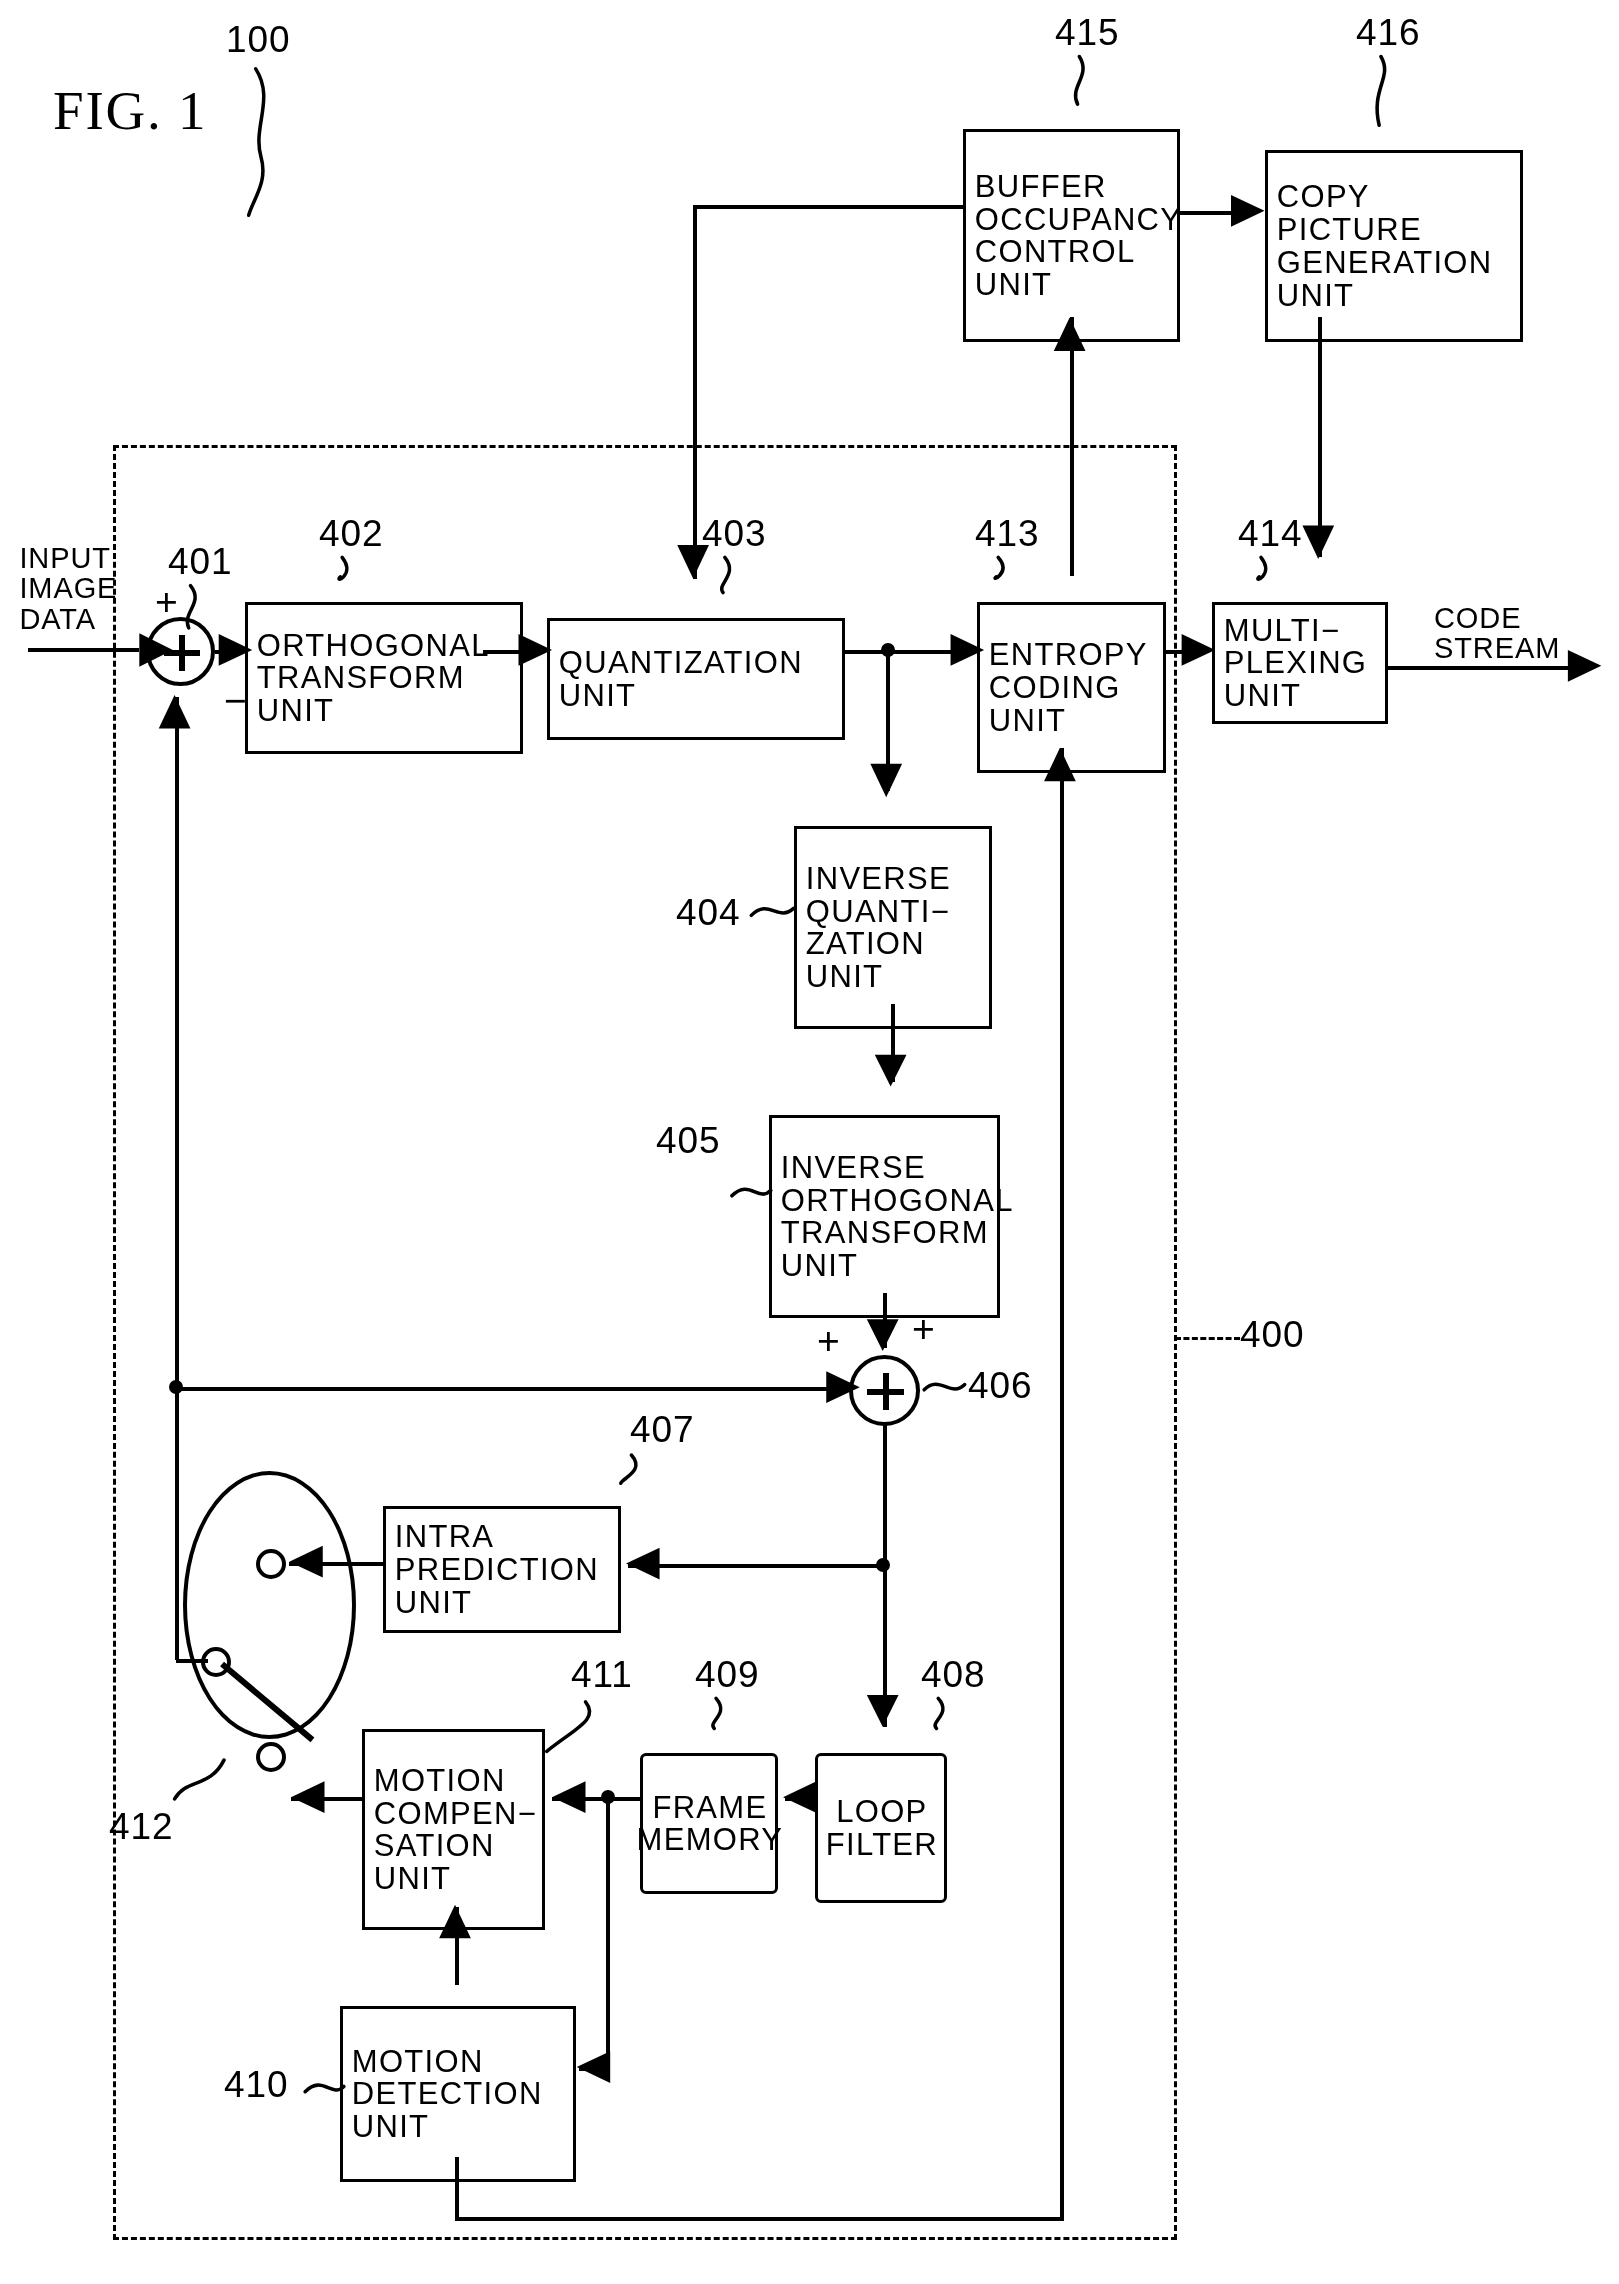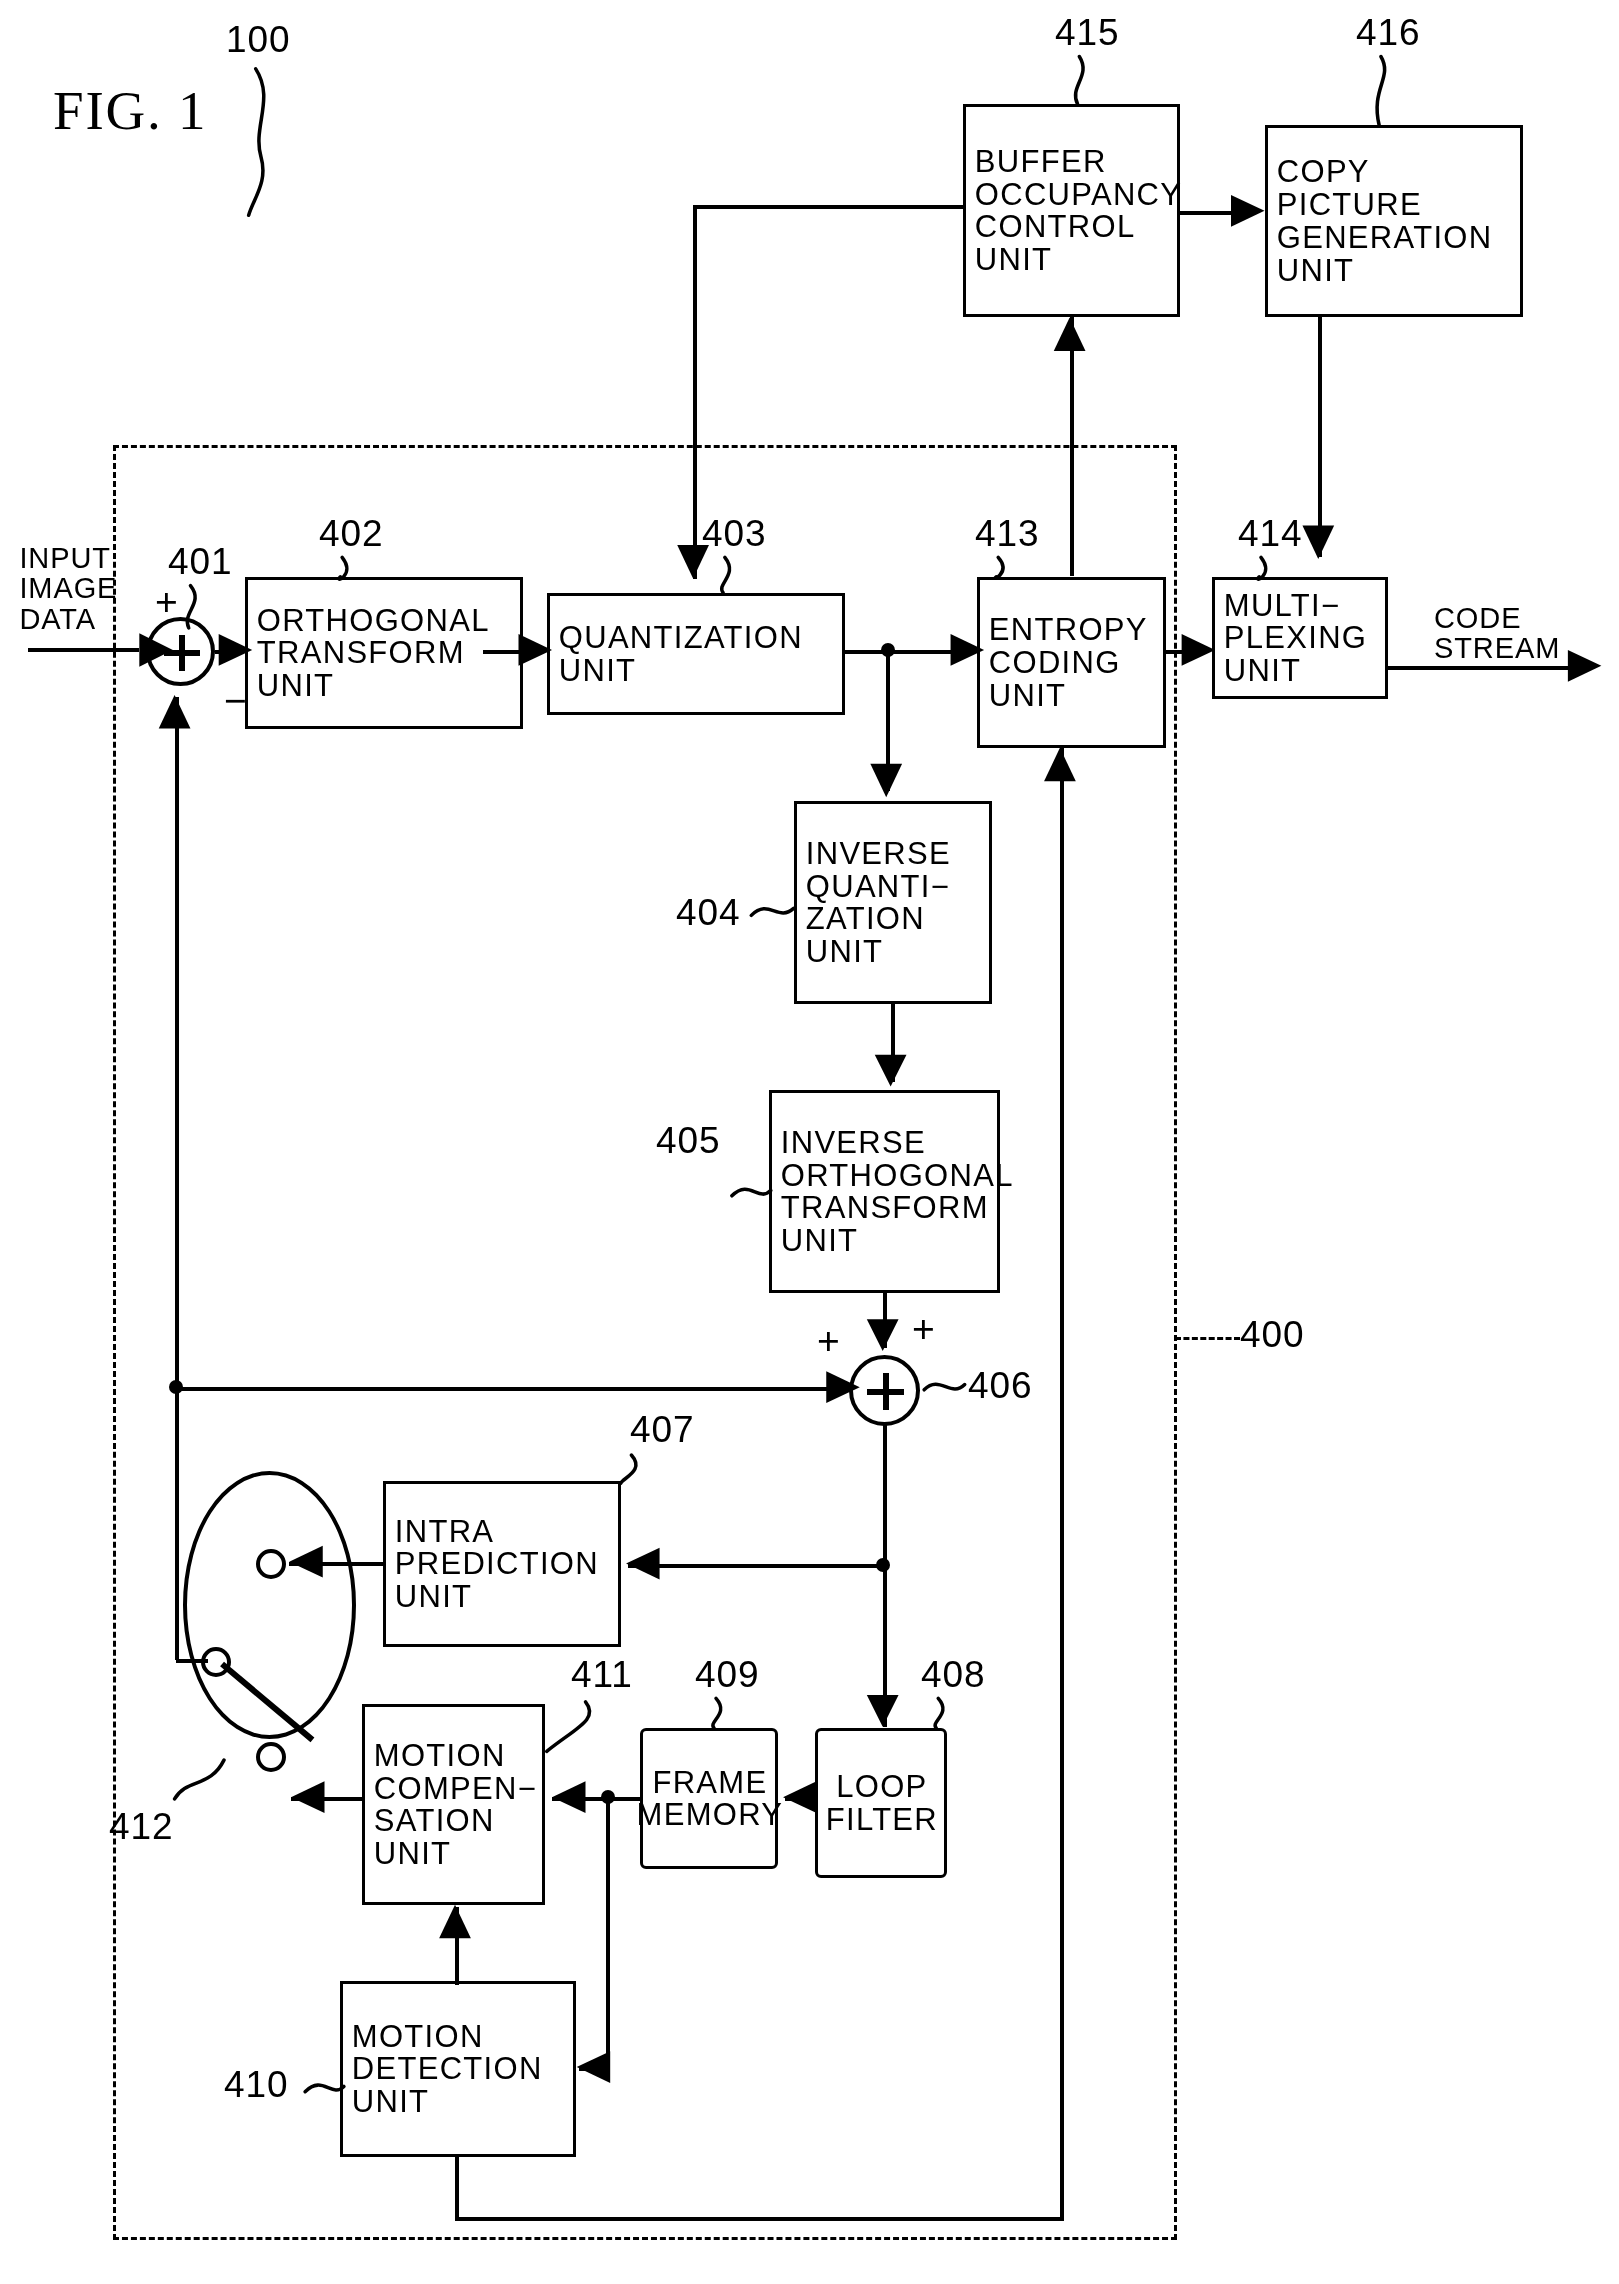--- a/index.html
+++ b/index.html
@@ -41,20 +41,21 @@
     background: #fff;
     color: #000;
     font-size: 31px;
     line-height: 1.06;
     letter-spacing: 1.3px;
     padding: 5.3px 7px 3.5px 8.8px;
     display: flex;
     flex-direction: column;
     justify-content: center;
     white-space: pre-line;
+    margin-top: 25px;
   }
   .blk.center { align-items: center; text-align: center; border-radius: 6px; }
   
   .adder {
     position: absolute;
     box-sizing: border-box;
     border: 4.4px solid #000;
     border-radius: 50%;
     background: #fff;
   }
@@ -207,21 +208,21 @@
   <div class="ref" style="left:656px; top:1120px;">405</div>
 
   <div class="adder" style="left:849px; top:1355px; width:71px; height:71px;">
     <div class="plus-h" style="left:14px; top:30px; width:37px; height:6.2px;"></div>
     <div class="plus-v" style="left:30px; top:14px; width:6.2px; height:37px;"></div>
   </div>
   <div class="ref" style="left:968px; top:1365px;">406</div>
   <div class="sign" style="left:912px; top:1309px;">+</div>
   <div class="sign" style="left:817px; top:1321px;">+</div>
 
-  <div class="blk" style="left:383px; top:1481px; width:238px; height:166px;">INTRA
+  <div class="blk" style="left:383px; top:1481px; width:238px; height:127px;">INTRA
 PREDICTION
 UNIT</div>
   <div class="ref" style="left:630px; top:1409px;">407</div>
 
   <div class="blk" style="left:362px; top:1704px; width:183px; height:201px;">MOTION
 COMPEN−
 SATION
 UNIT</div>
   <div class="ref" style="left:571px; top:1654px;">411</div>
 

